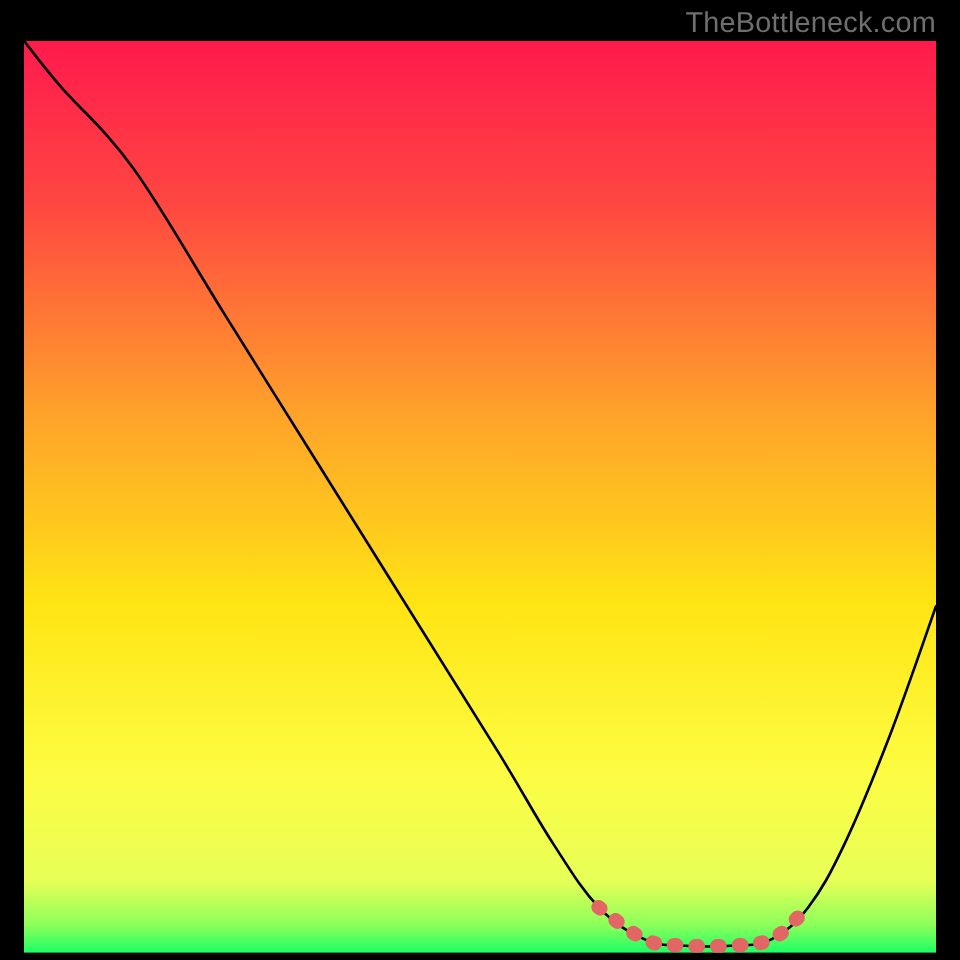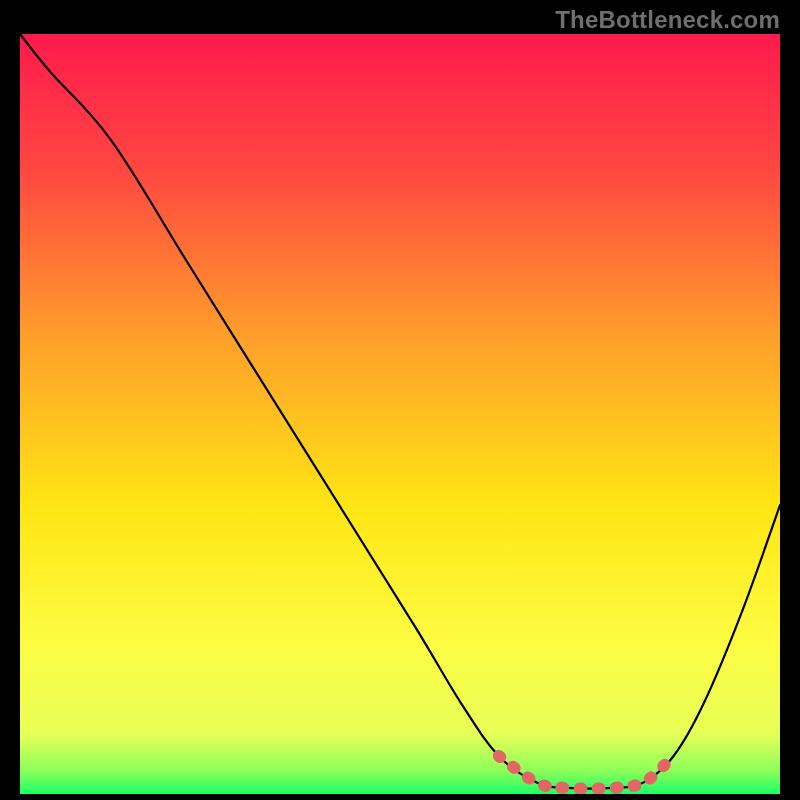--- a/index.html
+++ b/index.html
@@ -17,21 +17,21 @@
     width: 760px;
     height: 760px;
     background: #000000;
   }
   .watermark {
     position: absolute;
     top: 6px;
     right: 20px;
     font-family: Arial, Helvetica, sans-serif;
     font-size: 24px;
-    font-weight: bold;
+    font-weight: normal;
     color: #6f6f6f;
     letter-spacing: 0.2px;
   }
   svg {
     display: block;
   }
 </style>
 </head>
 <body>
 

